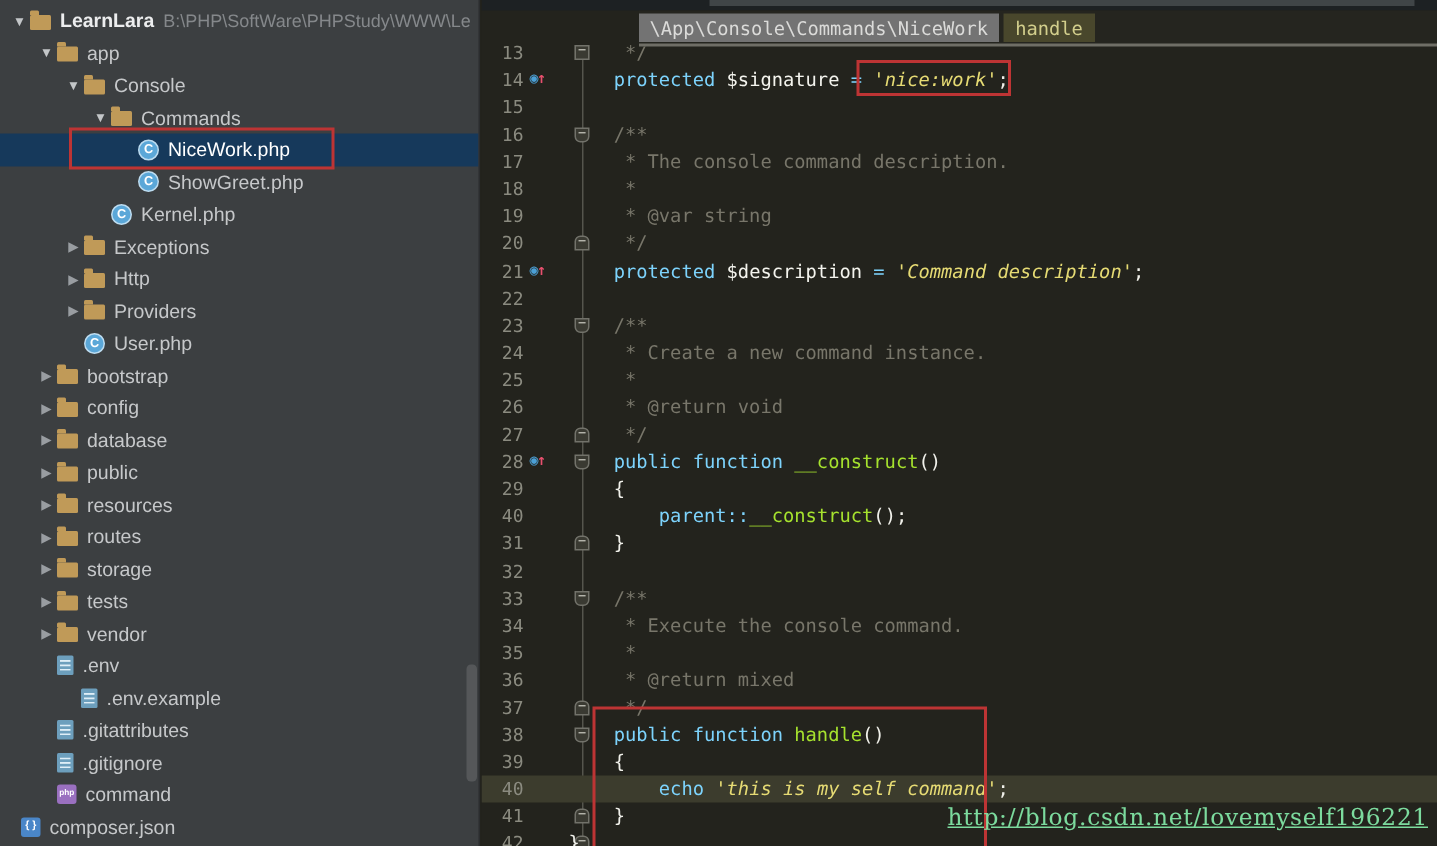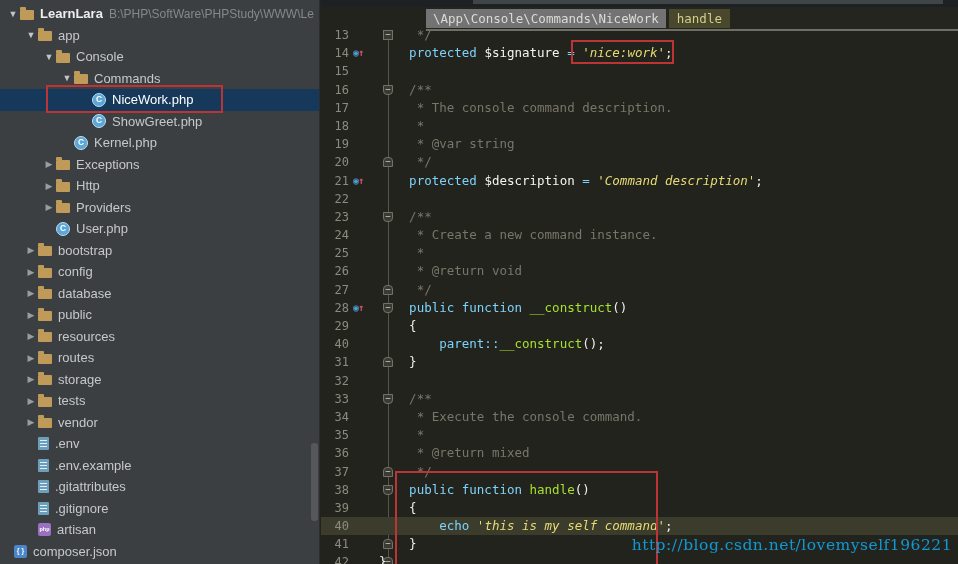--- a/index.html
+++ b/index.html
@@ -71,22 +71,22 @@
   #crumb-path { background:#737373; color:#dbdbd9; padding:2px 7px; }
   #crumb-member { background:#49472c; color:#d2ce8c; padding:2px 8px; margin-left:3px; }
 
   
   .redbox { position:absolute; border:2px solid #bd3434; background:transparent; }
   #annot-tree-nicework { left:46px; top:85px; width:177px; height:28px; }
   #annot-signature { left:250px; top:40px; width:103px; height:24px; }
   #annot-handle { left:74px; top:471px; width:263px; height:108px; }
 
   
-  #watermark { position:absolute; right:6px; top:536px; color:#0ea5e9;
-    font-family:"DejaVu Serif", serif; font-size:15.5px; letter-spacing:.5px; opacity:.9; }
+  #watermark { position:absolute; right:6px; top:536px; color:#86efac;
+    font-family:"DejaVu Serif", serif; font-size:15.5px; letter-spacing:.5px; opacity:.9;text-decoration:underline; }
 </style>
 </head>
 <body>
 
 <div id="stage">
 
   <div id="tree-panel">
     <div id="tree-rows">
         <div class="trow root" style="padding-left: 6px;">
           <span class="arrow exp">▼</span>
@@ -187,39 +187,39 @@
         <div class="trow" style="padding-left: 24px;">
           <span class="arrow col">▶</span>
           <span class="ticon ic-folder"></span>
           <span class="tlabel">vendor</span>
         </div>
         <div class="trow" style="padding-left: 24px;">
           <span class="arrow col"></span>
           <span class="ticon ic-doc"></span>
           <span class="tlabel">.env</span>
         </div>
-        <div class="trow" style="padding-left: 24px; align-items: center;">
+        <div class="trow" style="padding-left: 40px; align-items: center;">
           <span class="arrow col"></span>
           <span class="ticon ic-doc"></span>
           <span class="tlabel">.env.example</span>
         </div>
         <div class="trow" style="padding-left: 24px;">
           <span class="arrow col"></span>
           <span class="ticon ic-doc"></span>
           <span class="tlabel">.gitattributes</span>
         </div>
         <div class="trow" style="padding-left: 24px;">
           <span class="arrow col"></span>
           <span class="ticon ic-doc"></span>
           <span class="tlabel">.gitignore</span>
         </div>
         <div class="trow" style="padding-left: 24px;">
           <span class="arrow col"></span>
           <span class="ticon ic-php">php</span>
-          <span class="tlabel">artisan</span>
+          <span class="tlabel">command</span>
         </div>
         <div class="trow" style="">
           <span class="arrow col"></span>
           <span class="ticon ic-json">{ }</span>
           <span class="tlabel">composer.json</span>
         </div>
       </div>
     <div id="tree-scroll-thumb"></div>
     <div id="annot-tree-nicework" class="redbox"></div>
   </div>

